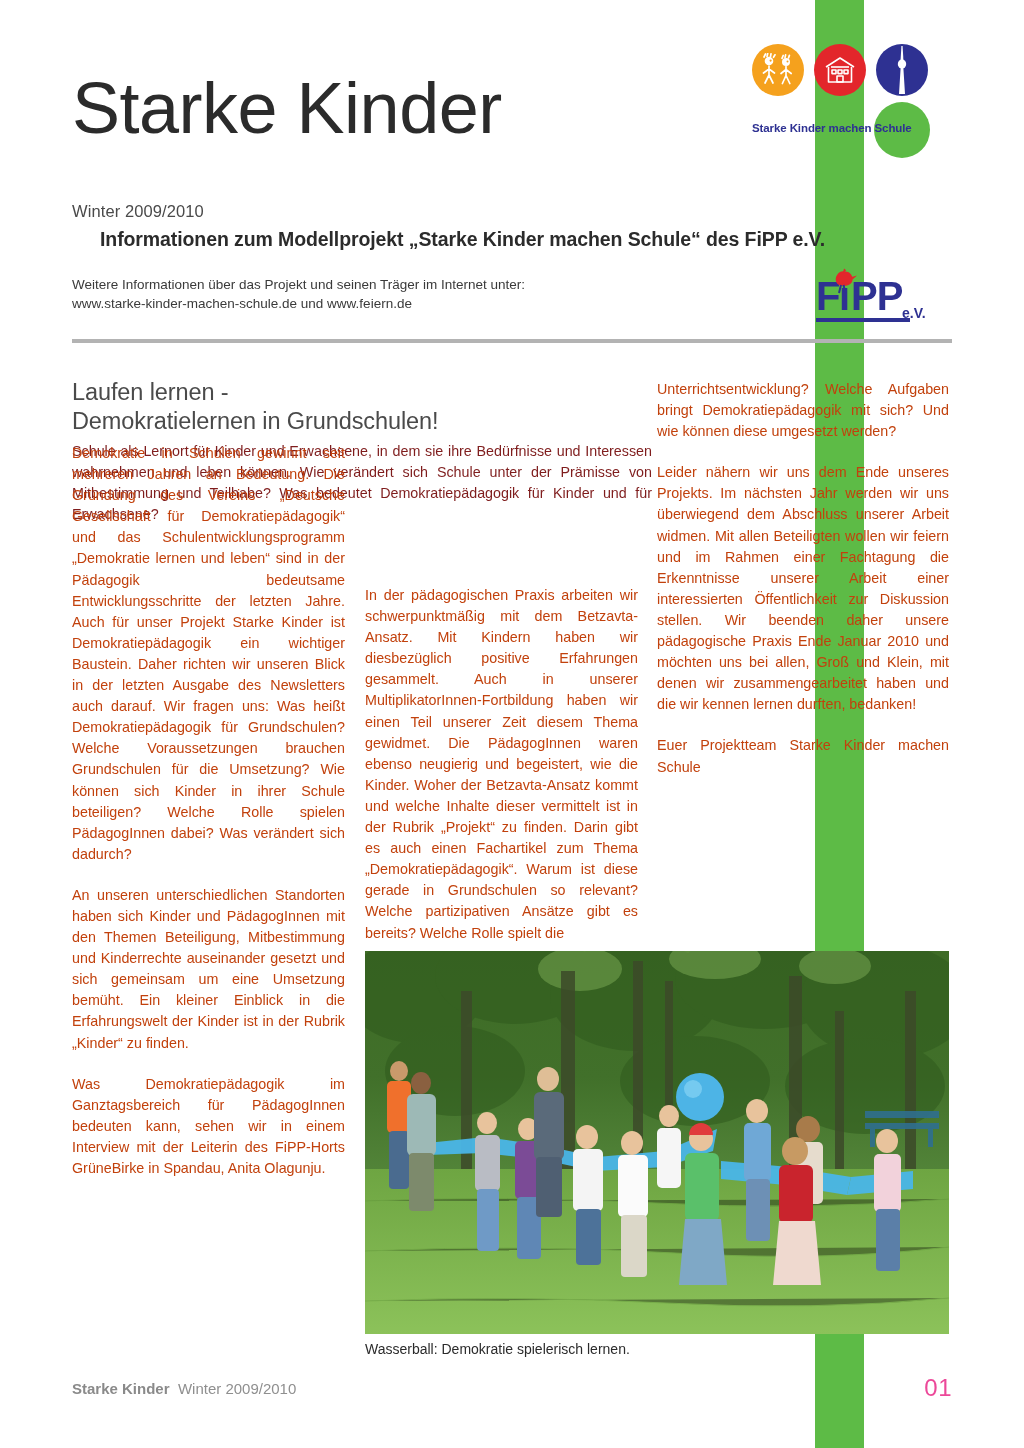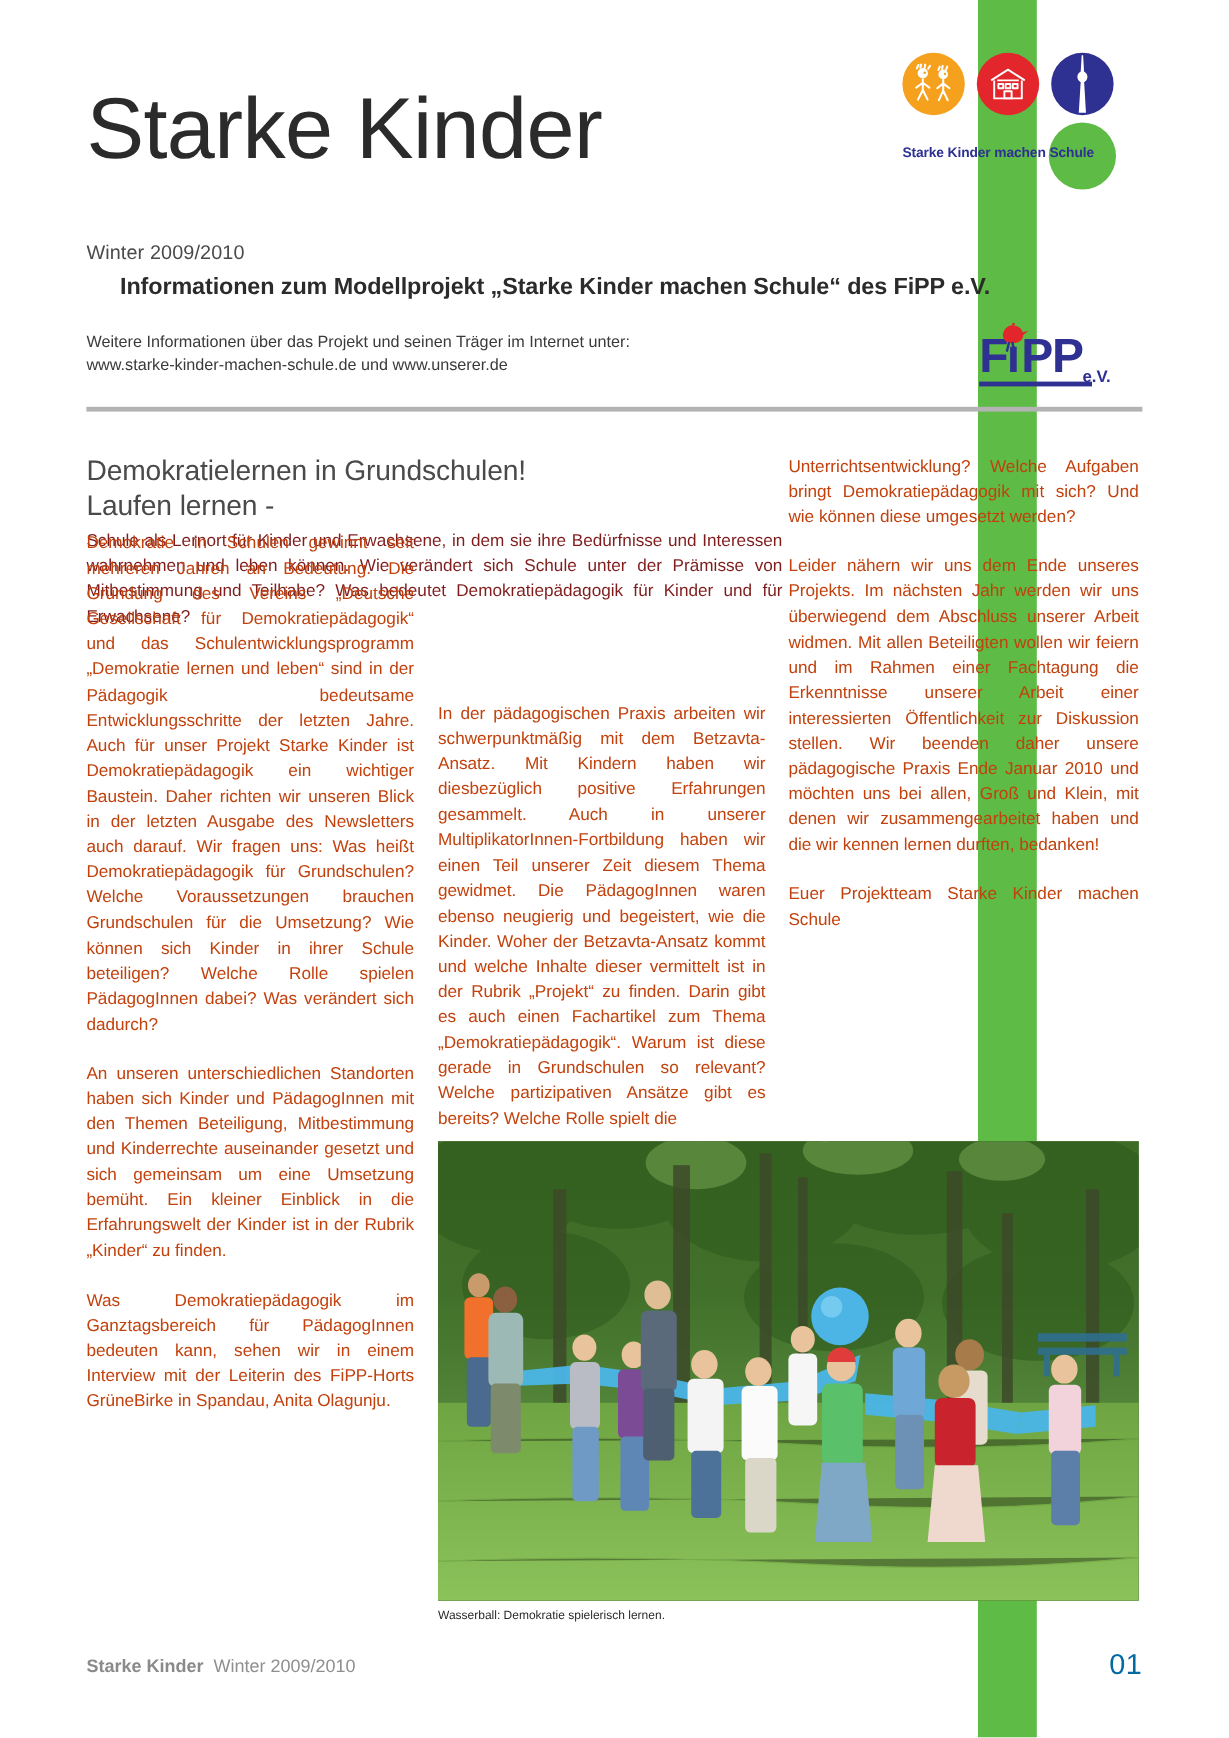--- a/index.html
+++ b/index.html
@@ -147,39 +147,39 @@
   .photo-wrap {
     position: absolute;
     left: 293px; top: 951px;
     width: 584px; height: 383px;
     overflow: hidden;
     background: #3f6e2b;
   }
   .photo-caption {
     position: absolute;
     left: 293px; top: 1341px;
-    font-size: 10px;
+    font-size: 14px;
     color: #2b2b2b;
   }
 
   
   .footer-left {
     position: absolute;
     left: 0; top: 1380px;
     font-size: 15px;
     color: #8f8f8f;
   }
   .footer-left b { font-weight: 700; color: #8a8a8a; }
   .footer-page {
     position: absolute;
     left: 820px; top: 1374px;
     width: 60px;
     text-align: right;
     font-size: 24px;
-    color: #0369a1;
+    color: #ec4899;
     letter-spacing: 0.5px;
   }
 </style>
 </head>
 <body>
 
 <div id="page">
 
   <div class="green-band"></div>
 
@@ -238,21 +238,21 @@
 
       <div class="logo-tagline">Starke Kinder machen Schule</div>
     </div>
 
     <div class="issue-line">Winter 2009/2010</div>
 
     <div class="sub-headline">Informationen zum Modellprojekt „Starke Kinder machen Schule“ des FiPP e.V.</div>
 
     <div class="info-lines">
       <div>Weitere Informationen über das Projekt und seinen Träger im Internet unter:</div>
-      <div>www.starke-kinder-machen-schule.de und www.unserer.de</div>
+      <div>www.starke-kinder-machen-schule.de und www.feiern.de</div>
     </div>
 
     <div class="fipp-logo">
       <svg width="124" height="62" viewBox="0 0 124 62">
 
         <text x="6" y="44" font-family="Liberation Sans, sans-serif" font-size="40" font-weight="700" fill="#2e3192" letter-spacing="-1">F</text>
         <text x="29" y="44" font-family="Liberation Sans, sans-serif" font-size="40" font-weight="700" fill="#2e3192" letter-spacing="-1">i</text>
         <text x="41" y="44" font-family="Liberation Sans, sans-serif" font-size="40" font-weight="700" fill="#2e3192" letter-spacing="-1">PP</text>
 
         <g fill="#e3262b">
@@ -263,22 +263,22 @@
 
         <path d="M31 19 L29 27 M33.5 19 L35.5 27" stroke="#2e3192" stroke-width="2" fill="none"></path>
         <text x="92" y="52" font-family="Liberation Sans, sans-serif" font-size="14" font-weight="700" fill="#2e3192">e.V.</text>
         <rect x="6" y="52" width="94" height="4" fill="#2e3192"></rect>
       </svg>
     </div>
 
     <div class="rule"></div>
 
     <div class="article-title">
+      <div>Laufen lernen -</div>
       <div>Demokratielernen in Grundschulen!</div>
-      <div>Laufen lernen -</div>
     </div>
 
     <div class="lead">Schule als Lernort für Kinder und Erwachsene, in dem sie ihre Bedürfnisse und Interessen wahrnehmen und leben können. Wie verändert sich Schule unter der Prämisse von Mitbestimmung und Teilhabe? Was bedeutet Demokratiepädagogik für Kinder und für Erwachsene?</div>
 
     <div class="col" id="col-left">
       <p>Demokratie in Schulen gewinnt seit mehreren Jahren an Bedeutung. Die Gründung des Vereins „Deutsche Gesellschaft für Demokratiepädagogik“ und das Schulentwicklungsprogramm „Demokratie lernen und leben“ sind in der Pädagogik bedeutsame Entwicklungsschritte der letzten Jahre. Auch für unser Projekt Starke Kinder ist Demokratiepädagogik ein wichtiger Baustein. Daher richten wir unseren Blick in der letzten Ausgabe des Newsletters auch darauf. Wir fragen uns: Was heißt Demokratiepädagogik für Grundschulen? Welche Voraussetzungen brauchen Grundschulen für die Umsetzung? Wie können sich Kinder in ihrer Schule beteiligen? Welche Rolle spielen PädagogInnen dabei? Was verändert sich dadurch?</p>
       <p>An unseren unterschiedlichen Standorten haben sich Kinder und PädagogInnen mit den Themen Beteiligung, Mitbestimmung und Kinderrechte auseinander gesetzt und sich gemeinsam um eine Umsetzung bemüht. Ein kleiner Einblick in die Erfahrungswelt der Kinder ist in der Rubrik „Kinder“ zu finden.</p>
       <p class="tight">Was Demokratiepädagogik im Ganztagsbereich für PädagogInnen bedeuten kann, sehen wir in einem Interview mit der Leiterin des FiPP-Horts GrüneBirke in Spandau, Anita Olagunju.</p>
     </div>
 

